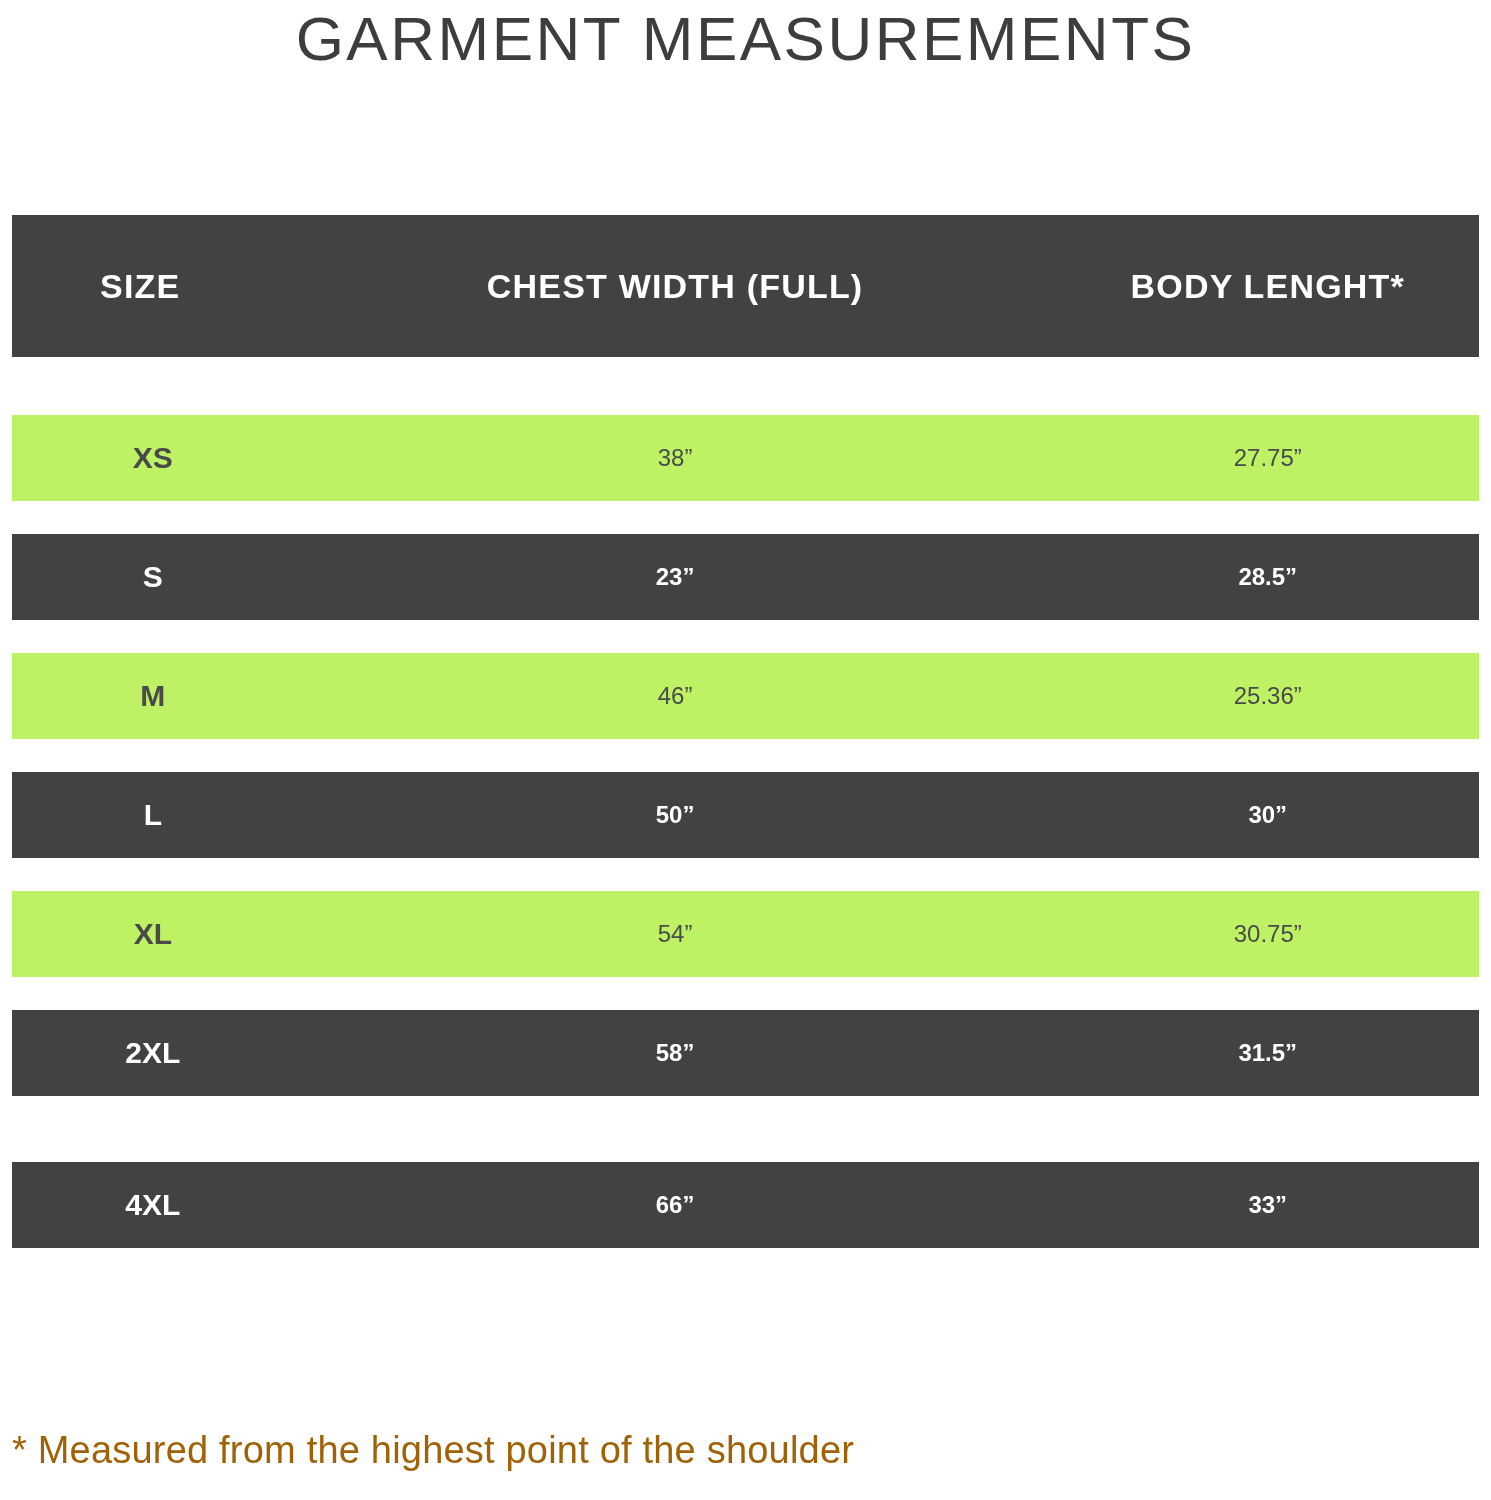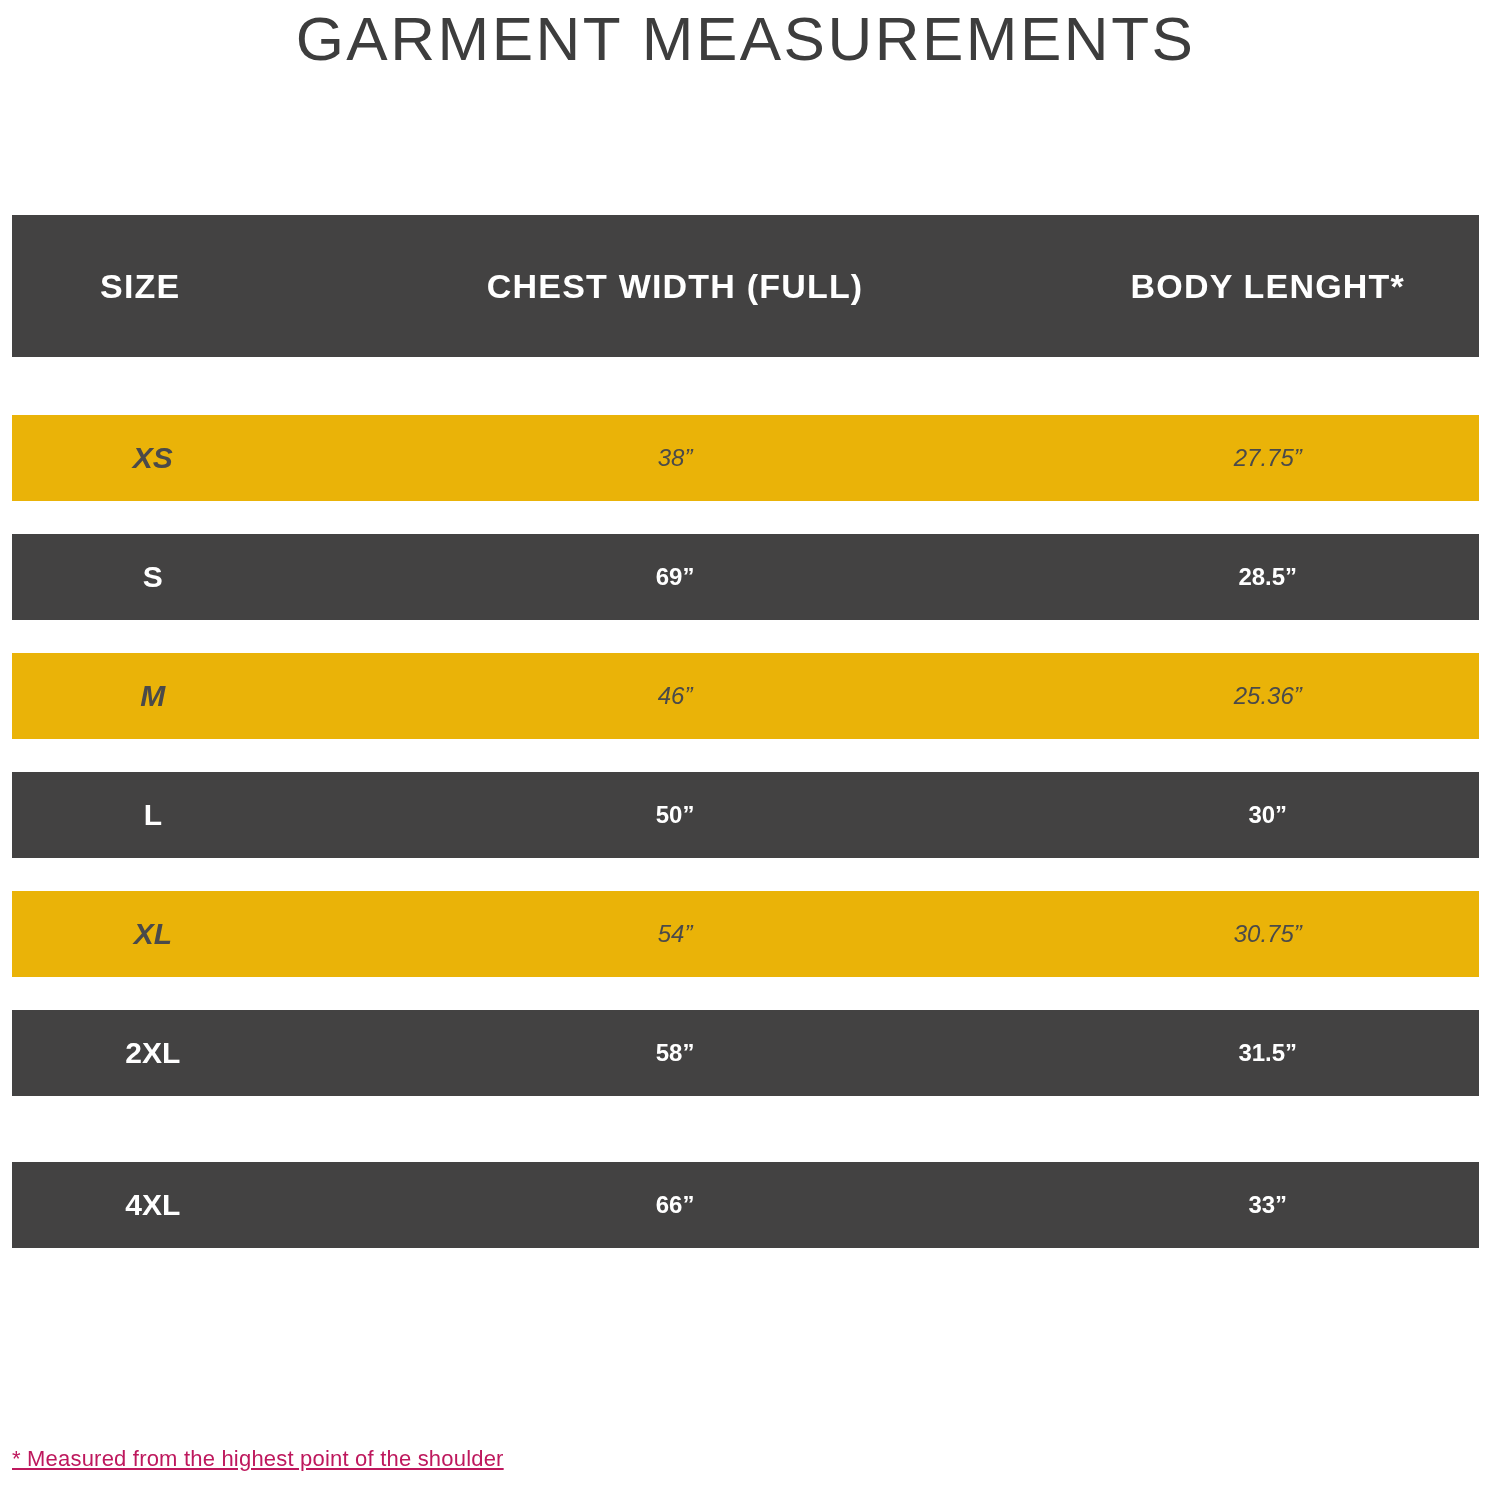--- a/index.html
+++ b/index.html
@@ -75,23 +75,22 @@
     padding: 0;
     vertical-align: middle;
     font-size: 24px;
     text-align: center;
   }
   .data-row td.cell-size {
     font-weight: 700;
     font-size: 30px;
   }
   .data-row.light td {
-    background: #eab308;
+    background: #bef264;
     color: #4a4a4a;
-    font-style: italic;
   }
   .data-row.dark td {
     background: #434242;
     color: #ffffff;
     font-weight: 700;
   }
   .data-row.dark td.cell-chest,
   .data-row.dark td.cell-length {
     font-weight: 700;
   }
@@ -104,24 +103,23 @@
     height: 33px;
     padding: 0;
     background: #ffffff;
     border: none;
   }
 
   .footnote {
     position: absolute;
     left: 12px;
     bottom: 28px;
-    font-size: 22px;
-    color: #be185d;
+    font-size: 38px;
+    color: #a16207;
     letter-spacing: 0.2px;
-    text-decoration: underline;
   }
 </style>
 </head>
 <body>
 
 <div class="page">
 
   <h1 class="title">GARMENT MEASUREMENTS</h1>
 
   <table class="table">
@@ -146,21 +144,21 @@
         <td class="cell-size">XS</td>
         <td class="cell-chest">38”</td>
         <td class="cell-length">27.75”</td>
       </tr>
       <tr class="gap-row">
           <td colspan="3"></td>
         </tr>
 
       <tr class="data-row dark">
         <td class="cell-size">S</td>
-        <td class="cell-chest">69”</td>
+        <td class="cell-chest">23”</td>
         <td class="cell-length">28.5”</td>
       </tr>
       <tr class="gap-row">
           <td colspan="3"></td>
         </tr>
 
       <tr class="data-row light">
         <td class="cell-size">M</td>
         <td class="cell-chest">46”</td>
         <td class="cell-length">25.36”</td>

